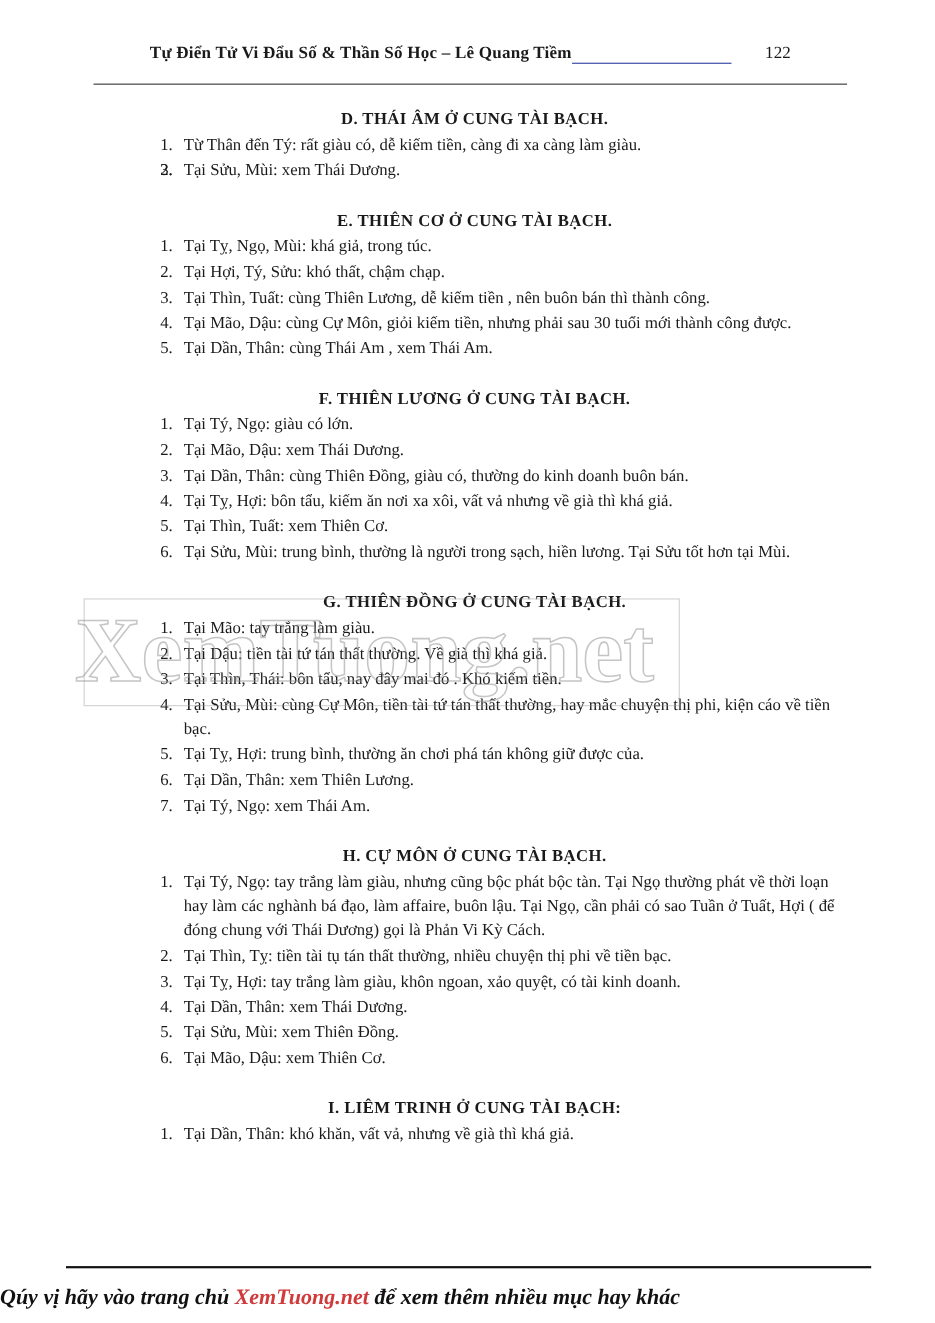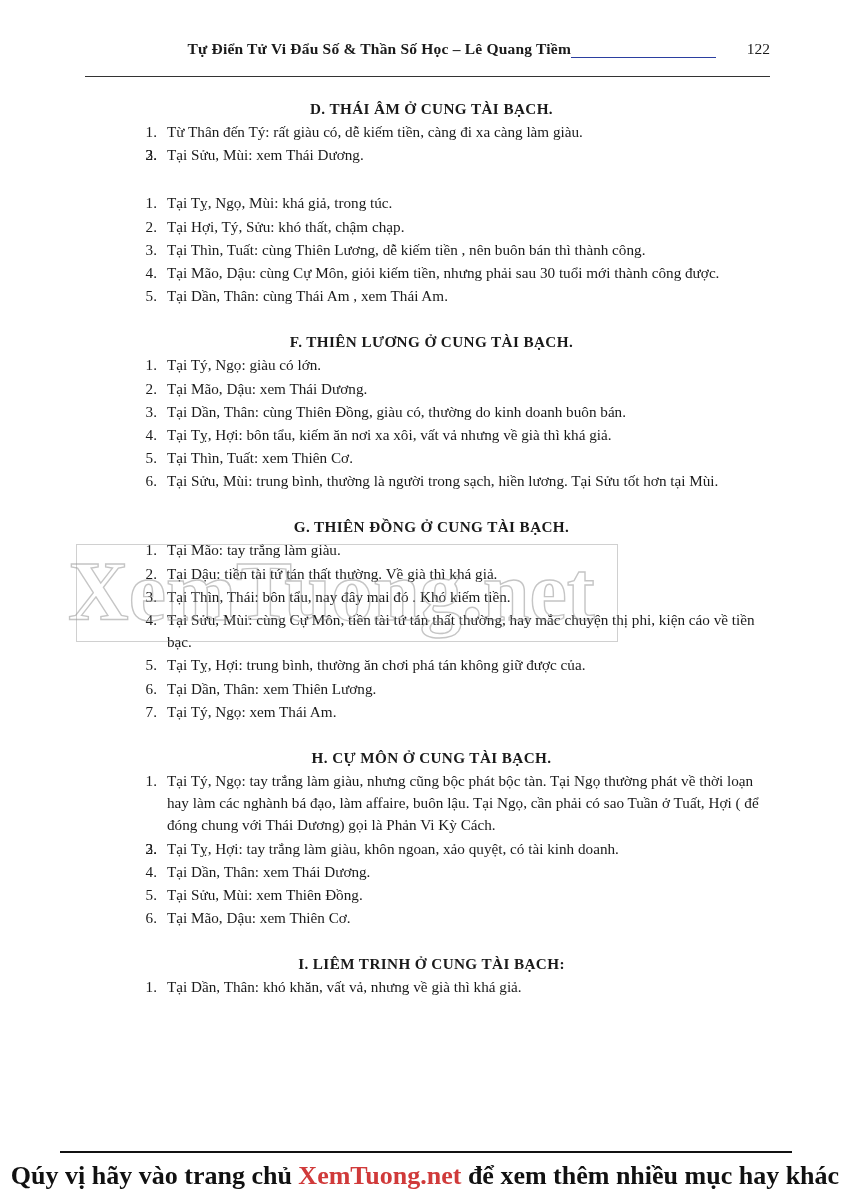--- a/index.html
+++ b/index.html
@@ -21,21 +21,21 @@
     padding: 0;
   }
   
   .header {
     position: absolute;
     top: 40px;
     left: 85px;
     right: 80px;
     display: flex;
     align-items: flex-end;
-    justify-content: flex-end;
+    justify-content: center;
   }
   .header-title {
     font-family: "Liberation Serif", serif;
     font-size: 15.5px;
     font-weight: bold;
     letter-spacing: 0.2px;
     white-space: nowrap;
   }
   .header-right {
     display: flex;
@@ -136,25 +136,26 @@
     left: 60px;
     right: 58px;
     bottom: 50px;
     border-bottom: 2px solid #111;
   }
   .footer {
     position: absolute;
     left: 0;
     right: 0;
     bottom: 12px;
-    text-align: center;
-    font-size: 26px;
+    text-align: left;
+    font-size: 20px;
     font-weight: bold;
     font-family: "Liberation Serif", serif;
     color: #111;
+    font-style: italic;
   }
   .footer .brand {
     color: #d03a3a;
   }
 </style>
 </head>
 <body>
 
 <div class="page">
 
@@ -172,20 +173,21 @@
         <div class="section">
           <div class="section-heading">D. THÁI ÂM Ở CUNG TÀI BẠCH.</div>
           <ol class="items">
             <li><span class="num">1.</span><span>Từ Thân đến Tý: rất giàu có, dễ kiếm tiền, càng đi xa càng làm giàu.</span></li>
             <li><span class="num">2.</span></li>
             <li><span class="num">3.</span><span>Tại Sửu, Mùi: xem Thái Dương.</span></li>
           </ol>
         </div>
         <div class="gap-md"></div>
         <div class="section">
+          <div class="section-heading">E. THIÊN CƠ Ở CUNG TÀI BẠCH.</div>
           <ol class="items">
             <li><span class="num">1.</span><span>Tại Tỵ, Ngọ, Mùi: khá giả, trong túc.</span></li>
             <li><span class="num">2.</span><span>Tại Hợi, Tý, Sửu: khó thất, chậm chạp.</span></li>
             <li><span class="num">3.</span><span>Tại Thìn, Tuất: cùng Thiên Lương, dễ kiếm tiền , nên buôn bán thì thành công.</span></li>
             <li><span class="num">4.</span><span>Tại Mão, Dậu: cùng Cự Môn, giỏi kiếm tiền, nhưng phải sau 30 tuổi mới thành công được.</span></li>
             <li><span class="num">5.</span><span>Tại Dần, Thân: cùng Thái Am , xem Thái Am.</span></li>
           </ol>
         </div>
         <div class="gap-md"></div>
         <div class="section">
@@ -210,21 +212,21 @@
             <li><span class="num">5.</span><span>Tại Tỵ, Hợi: trung bình, thường ăn chơi phá tán không giữ được của.</span></li>
             <li><span class="num">6.</span><span>Tại Dần, Thân: xem Thiên Lương.</span></li>
             <li><span class="num">7.</span><span>Tại Tý, Ngọ: xem Thái Am.</span></li>
           </ol>
         </div>
         <div class="gap-md"></div>
         <div class="section">
           <div class="section-heading">H. CỰ MÔN Ở CUNG TÀI BẠCH.</div>
           <ol class="items">
             <li><span class="num">1.</span><span>Tại Tý, Ngọ: tay trắng làm giàu, nhưng cũng bộc phát bộc tàn. Tại Ngọ thường phát về thời loạn hay làm các nghành bá đạo, làm affaire, buôn lậu. Tại Ngọ, cần phải có sao Tuần ở Tuất, Hợi ( để đóng chung với Thái Dương) gọi là Phản Vi Kỳ Cách.</span></li>
-            <li><span class="num">2.</span></li>
+            <li><span class="num">2.</span><span>Tại Thìn, Tỵ: tiền tài tụ tán thất thường, nhiều chuyện thị phi về tiền bạc.</span></li>
             <li><span class="num">3.</span><span>Tại Tỵ, Hợi: tay trắng làm giàu, khôn ngoan, xảo quyệt, có tài kinh doanh.</span></li>
             <li><span class="num">4.</span><span>Tại Dần, Thân: xem Thái Dương.</span></li>
             <li><span class="num">5.</span><span>Tại Sửu, Mùi: xem Thiên Đồng.</span></li>
             <li><span class="num">6.</span><span>Tại Mão, Dậu: xem Thiên Cơ.</span></li>
           </ol>
         </div>
         <div class="gap-md"></div>
         <div class="section">
           <div class="section-heading">I. LIÊM TRINH Ở CUNG TÀI BẠCH:</div>
           <ol class="items">

